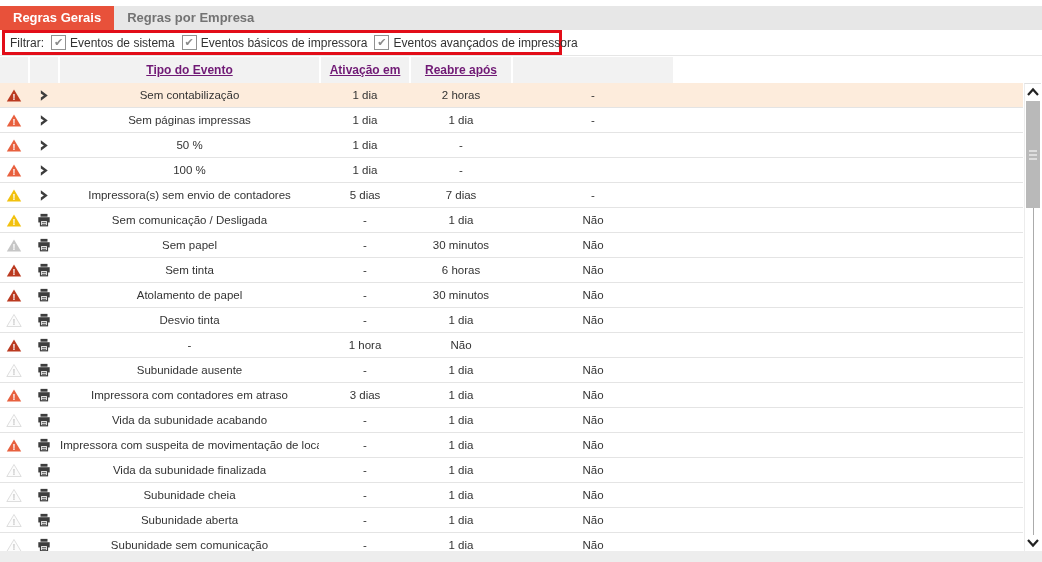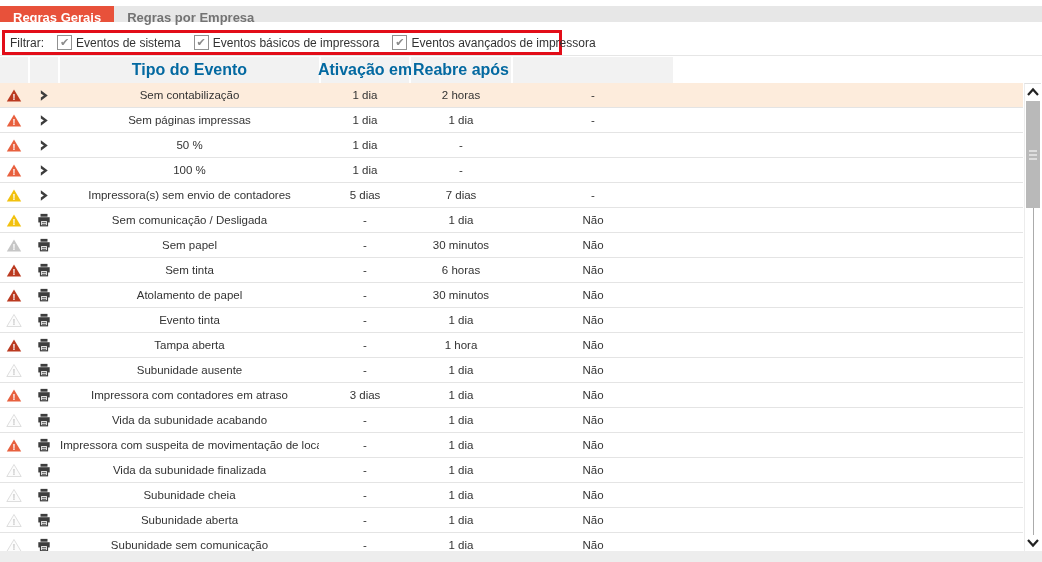--- a/index.html
+++ b/index.html
@@ -2,43 +2,43 @@
 <html style="--active_tab: #e8513a; --annotation_border: #e20d18; --header_bg: #f2f2f2; --row_highlight: #fdecdc; --icon_dark: #3d3d3d;"><head>
 <meta charset="utf-8">
 <style>
   html,body{margin:0;padding:0;}
   body{
     width:1042px;height:562px;position:relative;overflow:hidden;
     background:#fff;font-family:"Liberation Sans", sans-serif;
     -webkit-font-smoothing:antialiased;
   }
   
-  .tabbar{position:absolute;top:6px;left:0;right:0;height:16px;background:#e7e7e7;display:flex;}
+  .tabbar{position:absolute;top:6px;left:0;right:0;height:24px;background:#e7e7e7;display:flex;}
   .tab{padding:0 13px;line-height:24px;font-weight:bold;font-size:13px;color:#737373;cursor:default;white-space:nowrap;}
   .tab.active{background:var(--active_tab,#e8513a);color:#fff;}
   
   .filter-underline{position:absolute;top:55px;left:0;right:0;height:1px;background:#e6e6e6;}
   .filterbox{
     position:absolute;top:30px;left:2px;width:560px;height:25px;box-sizing:border-box;
     border:3px solid var(--annotation_border,#e20d18);background:#fff;
-    display:flex;align-items:center;gap:13px;padding:0 5px;font-size:12px;color:#333;white-space:nowrap;
+    display:flex;align-items:center;gap:7px;padding:0 5px;font-size:12px;color:#333;white-space:nowrap;
   }
   .filter-item{display:flex;align-items:center;gap:4px;}
   .checkbox{
     width:13px;height:13px;border:1px solid #919191;background:#fff;
     display:flex;align-items:center;justify-content:center;
     font-size:11px;line-height:1;color:#8b8b8b;
   }
   
   .grid-header{
     position:absolute;top:57px;left:0;width:1023px;height:26px;
     display:grid;grid-template-columns:28px 28px 259px 88px 100px 160px auto;column-gap:2px;background:#fff;
   }
   .grid-header .hcell{background:var(--header_bg,#f2f2f2);display:flex;align-items:center;justify-content:center;
-    font-weight:bold;font-size:16px;color:#0369a1;white-space:nowrap;}
+    font-weight:bold;font-size:12px;color:#701a75;white-space:nowrap;text-decoration:underline;}
   .grid-body{position:absolute;top:83px;left:0;width:1023px;height:468px;overflow:hidden;}
   .grid-row{
     height:25px;box-sizing:border-box;border-bottom:1px solid #e4e4e4;
     display:grid;grid-template-columns:28px 28px 259px 88px 100px 160px auto;column-gap:2px;
     align-items:center;font-size:11.5px;color:#333;background:#fff;
   }
   .grid-row.highlighted{background:var(--row_highlight,#fdecdc);}
   .grid-row .cell{text-align:center;white-space:nowrap;overflow:hidden;}
   .icell{display:flex;align-items:center;justify-content:center;}
   .tri-mark{font-weight:bold;font-size:11px;fill:#fff;font-family:"Liberation Sans",sans-serif;}
@@ -286,21 +286,21 @@
     <span class="icell">
 
       <svg class="type-icon icon-printer" width="14" height="14" viewBox="0 0 16 16">
         <rect x="4" y="1" width="8" height="3.2" fill="currentColor"></rect>
         <path d="M1.5 4.8 h13 v6 h-13 z" fill="currentColor"></path>
         <rect x="4" y="8.6" width="8" height="6" fill="#fff" stroke="currentColor" stroke-width="1.4"></rect>
         <rect x="5.6" y="10.6" width="4.8" height="1" fill="currentColor"></rect>
         <rect x="5.6" y="12.4" width="4.8" height="1" fill="currentColor"></rect>
       </svg>
     </span>
-    <span class="cell">Evento tinta</span>
+    <span class="cell">Desvio tinta</span>
     <span class="cell">-</span>
     <span class="cell">1 dia</span>
     <span class="cell">Não</span>
     <span class="cell"></span>
   </div>
     <div class="grid-row">
     <span class="icell sev sev-red" style="color: rgb(187, 58, 32);">
       <svg width="16" height="15" viewBox="0 0 20 18">
         <path class="tri-path" d="M10 1.5 L19 16.5 L1 16.5 Z" fill="currentColor" stroke="none" stroke-linejoin="round"></path>
         <text class="tri-mark" x="10" y="14.5" text-anchor="middle">!</text>
@@ -309,21 +309,20 @@
     <span class="icell">
 
       <svg class="type-icon icon-printer" width="14" height="14" viewBox="0 0 16 16">
         <rect x="4" y="1" width="8" height="3.2" fill="currentColor"></rect>
         <path d="M1.5 4.8 h13 v6 h-13 z" fill="currentColor"></path>
         <rect x="4" y="8.6" width="8" height="6" fill="#fff" stroke="currentColor" stroke-width="1.4"></rect>
         <rect x="5.6" y="10.6" width="4.8" height="1" fill="currentColor"></rect>
         <rect x="5.6" y="12.4" width="4.8" height="1" fill="currentColor"></rect>
       </svg>
     </span>
-    <span class="cell">Tampa aberta</span>
     <span class="cell">-</span>
     <span class="cell">1 hora</span>
     <span class="cell">Não</span>
     <span class="cell"></span>
   </div>
     <div class="grid-row">
     <span class="icell sev sev-faint" style="color: rgb(252, 252, 252);">
       <svg width="16" height="15" viewBox="0 0 20 18">
         <path class="tri-path" d="M10 1.5 L19 16.5 L1 16.5 Z" fill="currentColor" stroke="none" stroke-linejoin="round"></path>
         <text class="tri-mark" x="10" y="14.5" text-anchor="middle">!</text>

